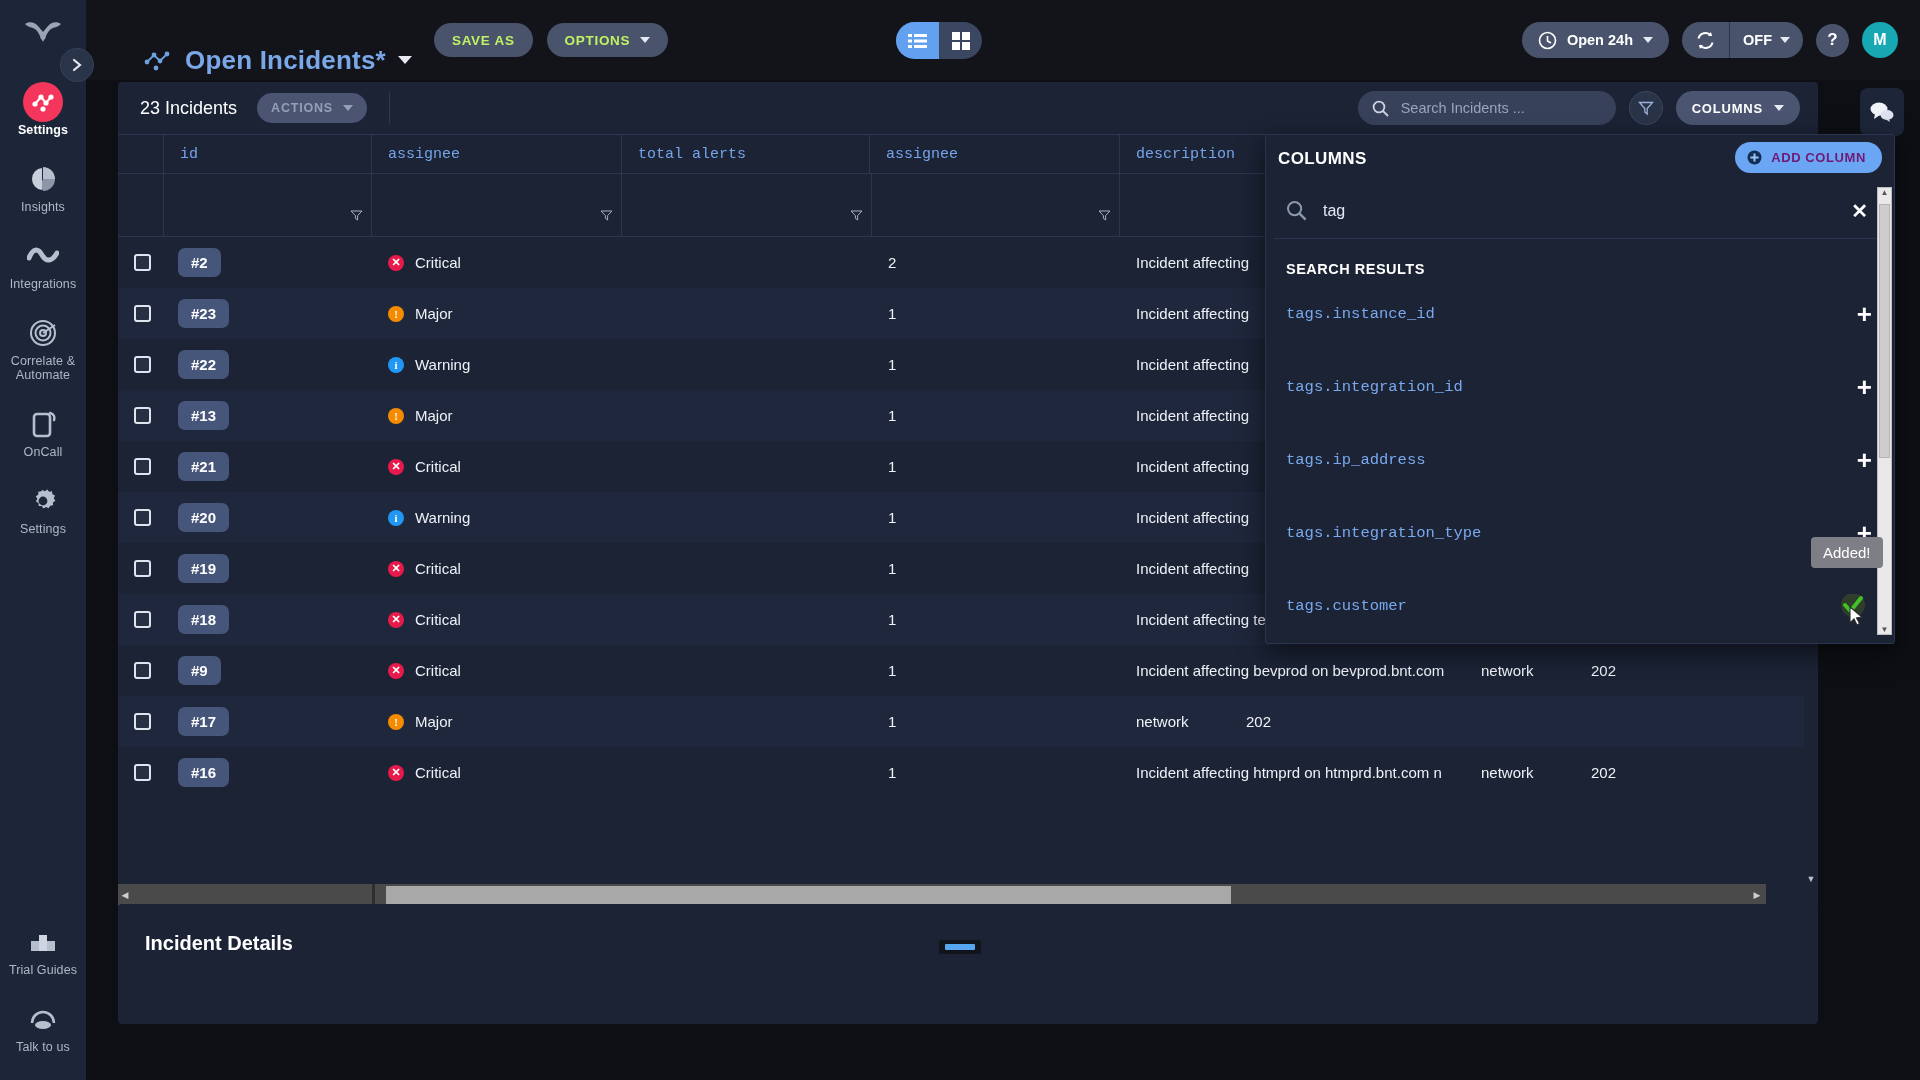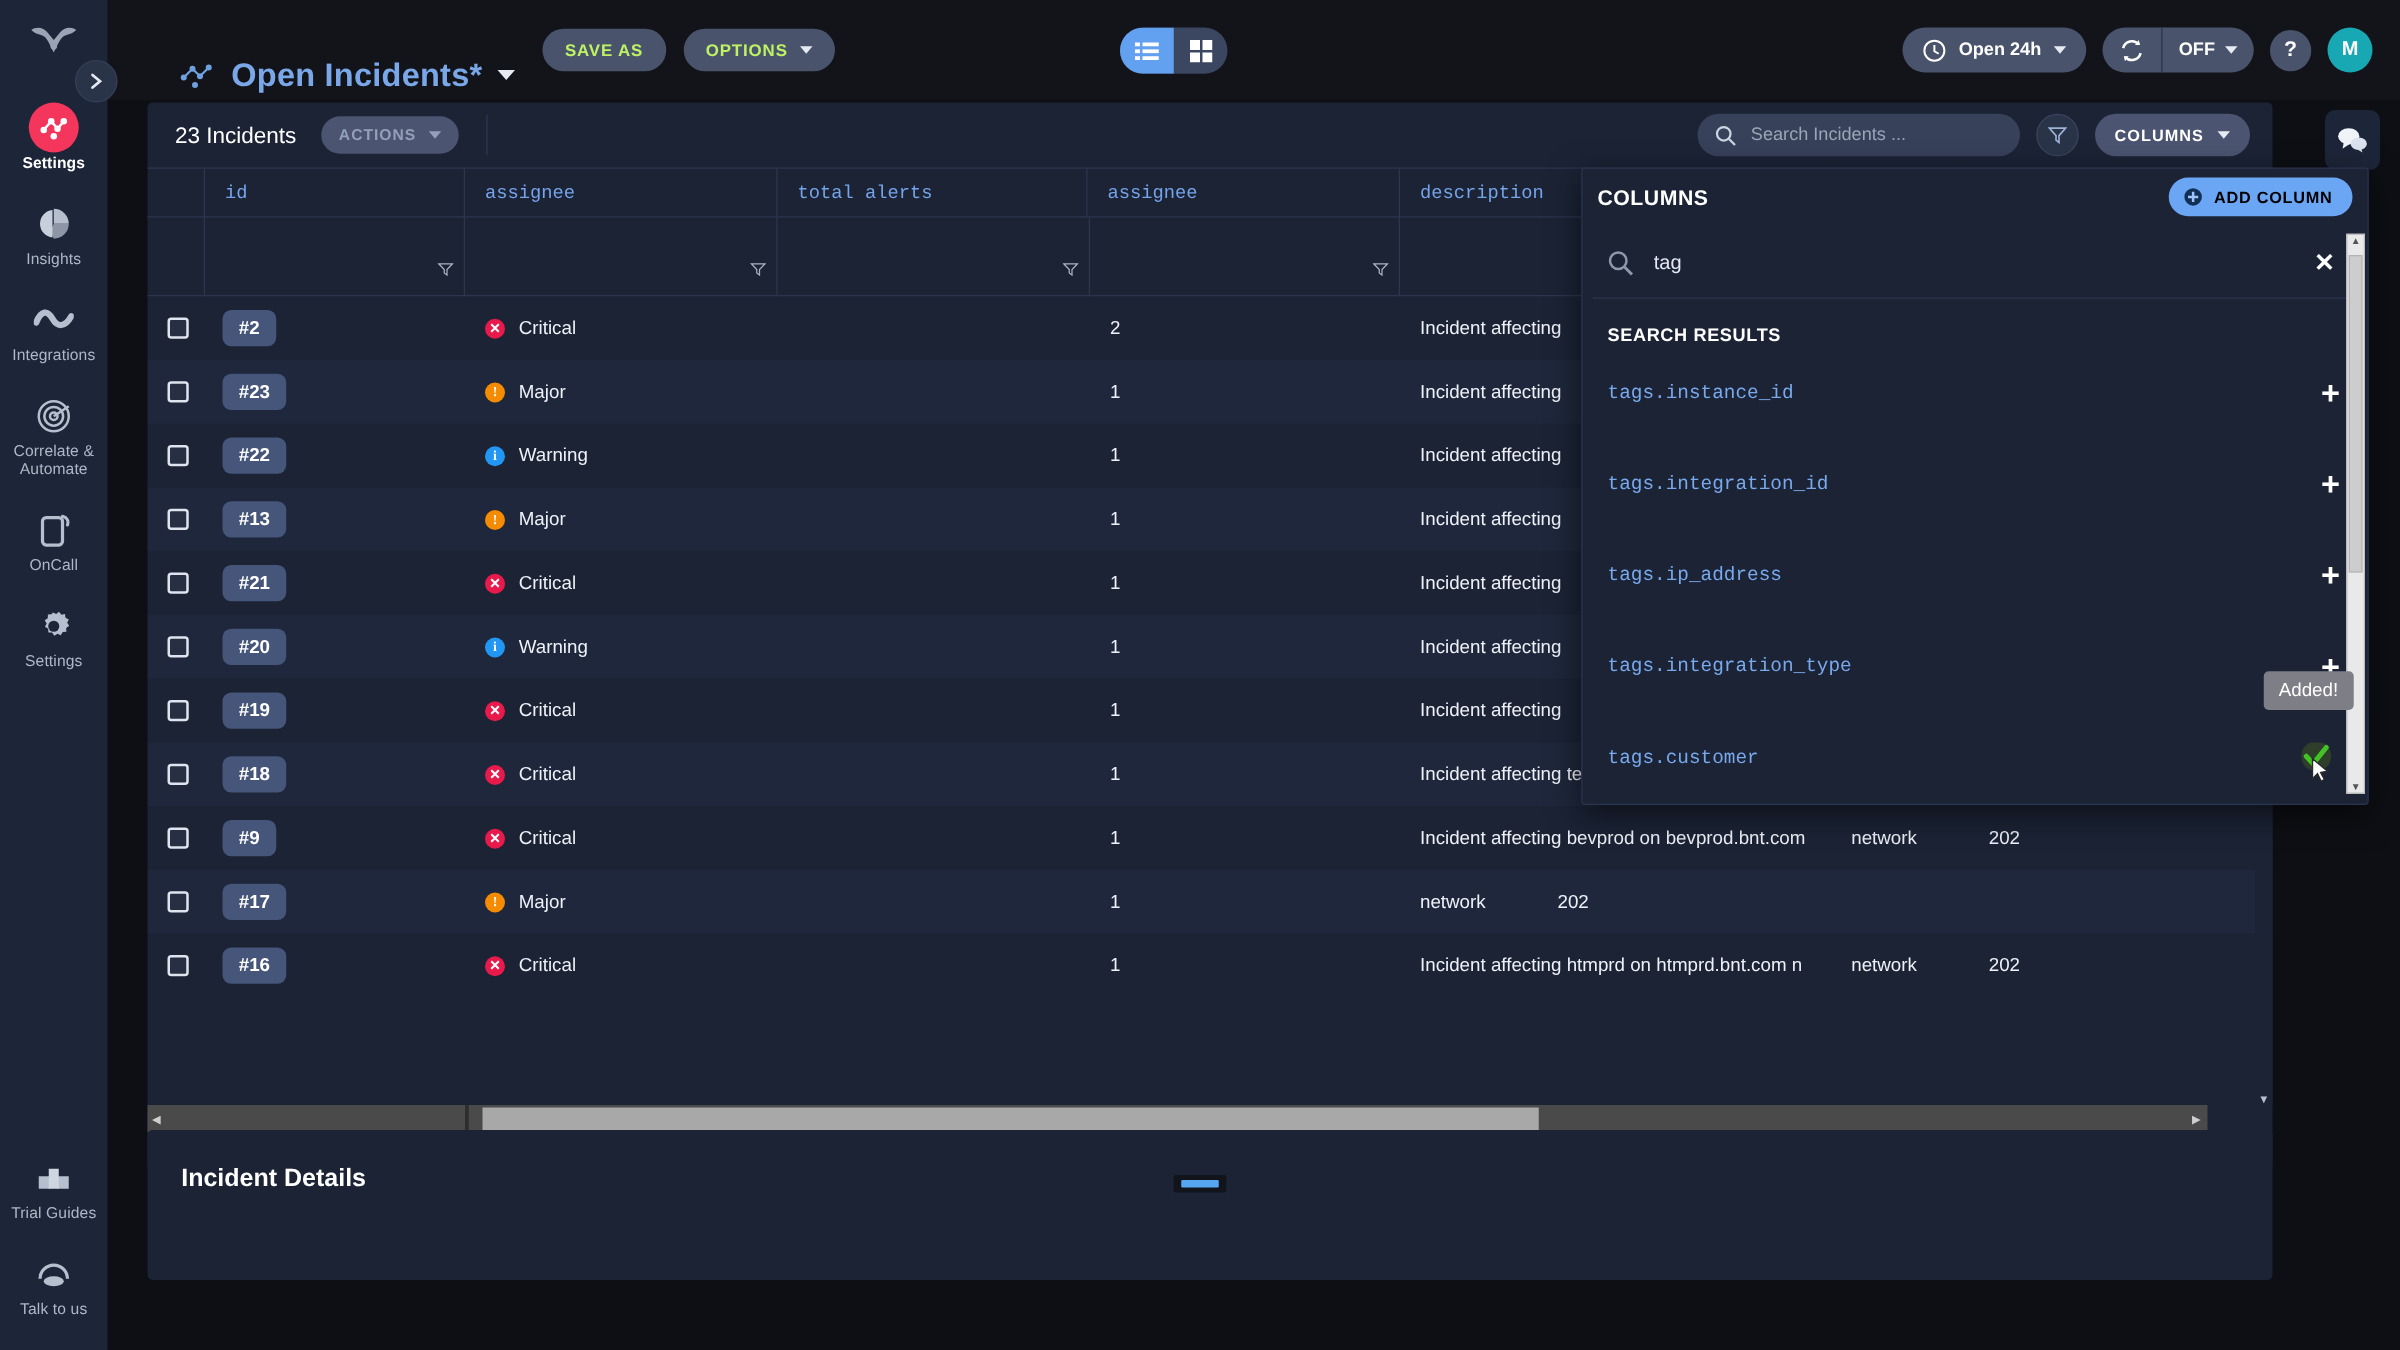--- a/index.html
+++ b/index.html
@@ -254,21 +254,21 @@
     background: #1b2335; border: 1px solid #2a3450; border-radius: 3px;
     z-index: 50; box-shadow: 0 8px 26px rgba(0,0,0,.55);
   }
   .cp-head {
     height: 48px; display: flex; align-items: center; position: relative;
     padding: 0 12px 0 12px;
   }
   .cp-title { font-size: 17px; font-weight: bold; color: #fff; letter-spacing: .4px; }
   .addcol-btn {
     position: absolute; right: 12px; top: 7px;
-    background: #6ba6f5; color: #000000; border: none; border-radius: 18px;
+    background: #6ba6f5; color: #701a75; border: none; border-radius: 18px;
     height: 31px; padding: 0 16px 0 12px; font-size: 13px; font-weight: bold;
     letter-spacing: .6px; display: flex; align-items: center; gap: 9px; cursor: pointer;
     font-family: "Liberation Sans", sans-serif;
   }
   .cp-search {
     height: 56px; margin: 0 8px; border-bottom: 1px solid #2a3450;
     display: flex; align-items: center; gap: 16px; padding: 0 12px;
   }
   .cp-search input {
     flex: 1; background: transparent; border: none; outline: none;

